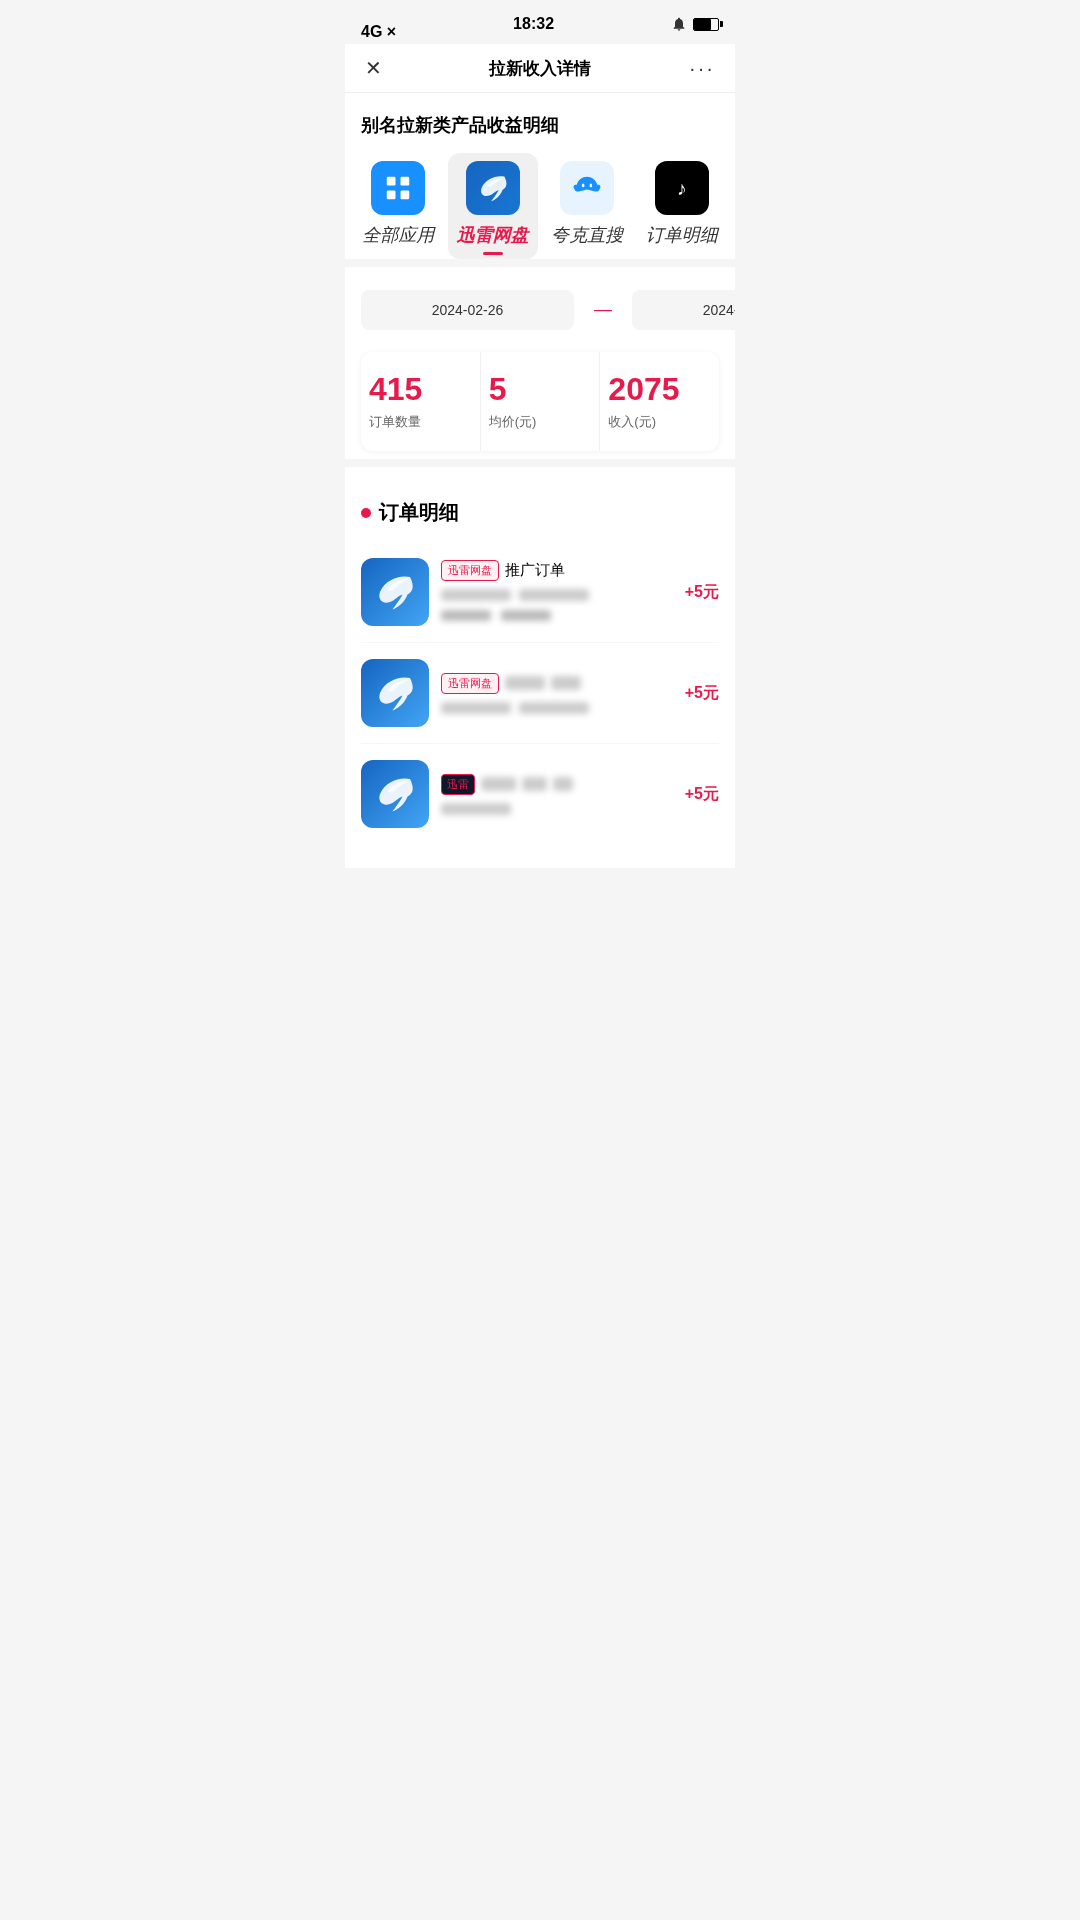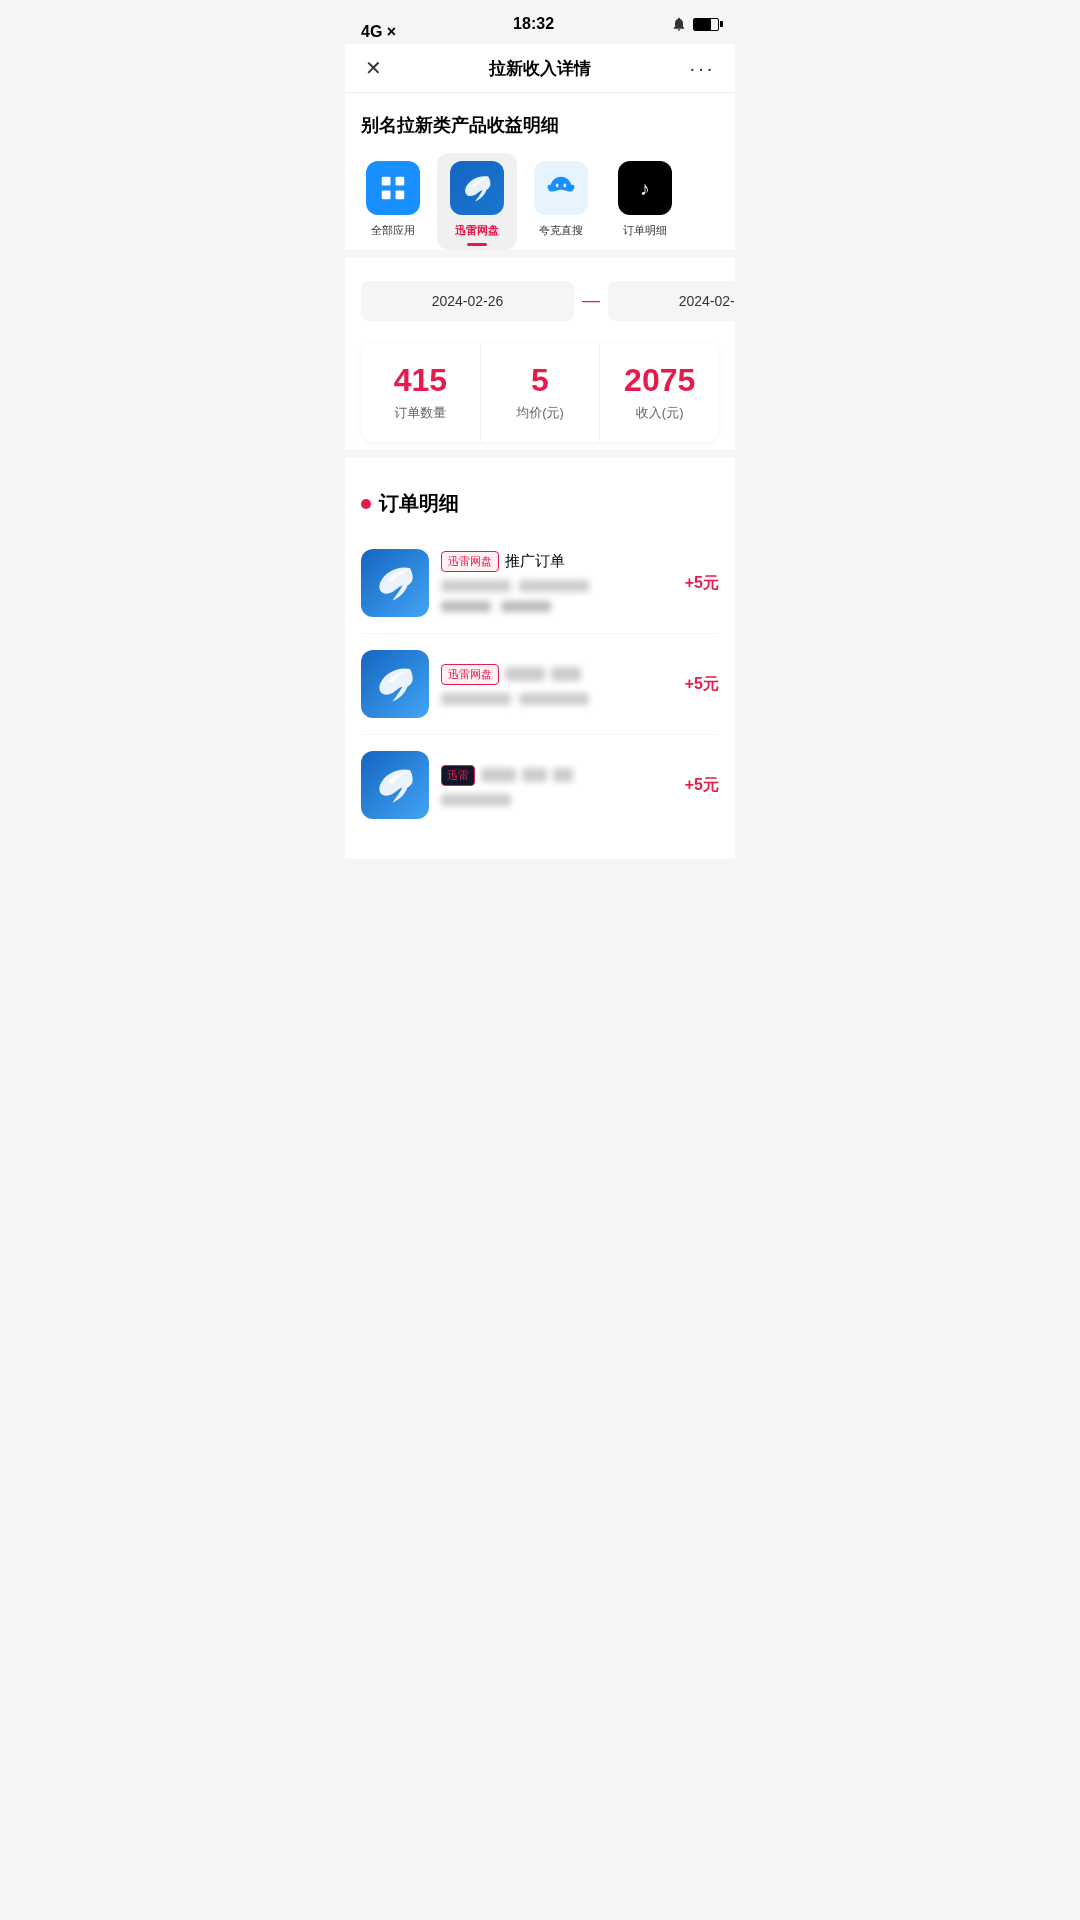--- a/index.html
+++ b/index.html
@@ -135,23 +135,24 @@
       width: 54px;
       height: 54px;
       border-radius: 12px;
       margin-bottom: 8px;
       display: flex;
       align-items: center;
       justify-content: center;
       font-size: 24px;
     }
     .app-label {
-      font-size: 11px;
+      font-size: 18px;
       color: #333;
       white-space: nowrap;
+      font-style: italic;
     }
     .app-tab.active .app-label {
       color: #e8194b;
       font-weight: 600;
     }
     .active-indicator {
       position: absolute;
       bottom: 4px;
       width: 20px;
       height: 3px;
@@ -175,21 +176,21 @@
     .icon-douyin {
       background: #000;
       color: white;
     }
 
     
     .date-filter {
       display: flex;
       align-items: center;
       padding: 12px 16px;
-      gap: 8px;
+      gap: 20px;
       background: #fff;
       margin-top: 8px;
     }
     .date-input {
       flex: 1;
       padding: 12px 16px;
       background: #f5f5f5;
       border-radius: 8px;
       border: none;
       font-size: 14px;
@@ -219,21 +220,21 @@
       display: flex;
       background: #fff;
       margin: 8px 16px;
       border-radius: 12px;
       box-shadow: 0 1px 6px rgba(0,0,0,0.06);
       overflow: hidden;
     }
     .stat-item {
       flex: 1;
       padding: 20px 8px;
-      text-align: center;
+      text-align: left;
       border-right: 1px solid #f0f0f0;
     }
     .stat-item:last-child { border-right: none; }
     .stat-value {
       font-size: 32px;
       font-weight: 700;
       color: #e8194b;
       line-height: 1.1;
     }
     .stat-label {

